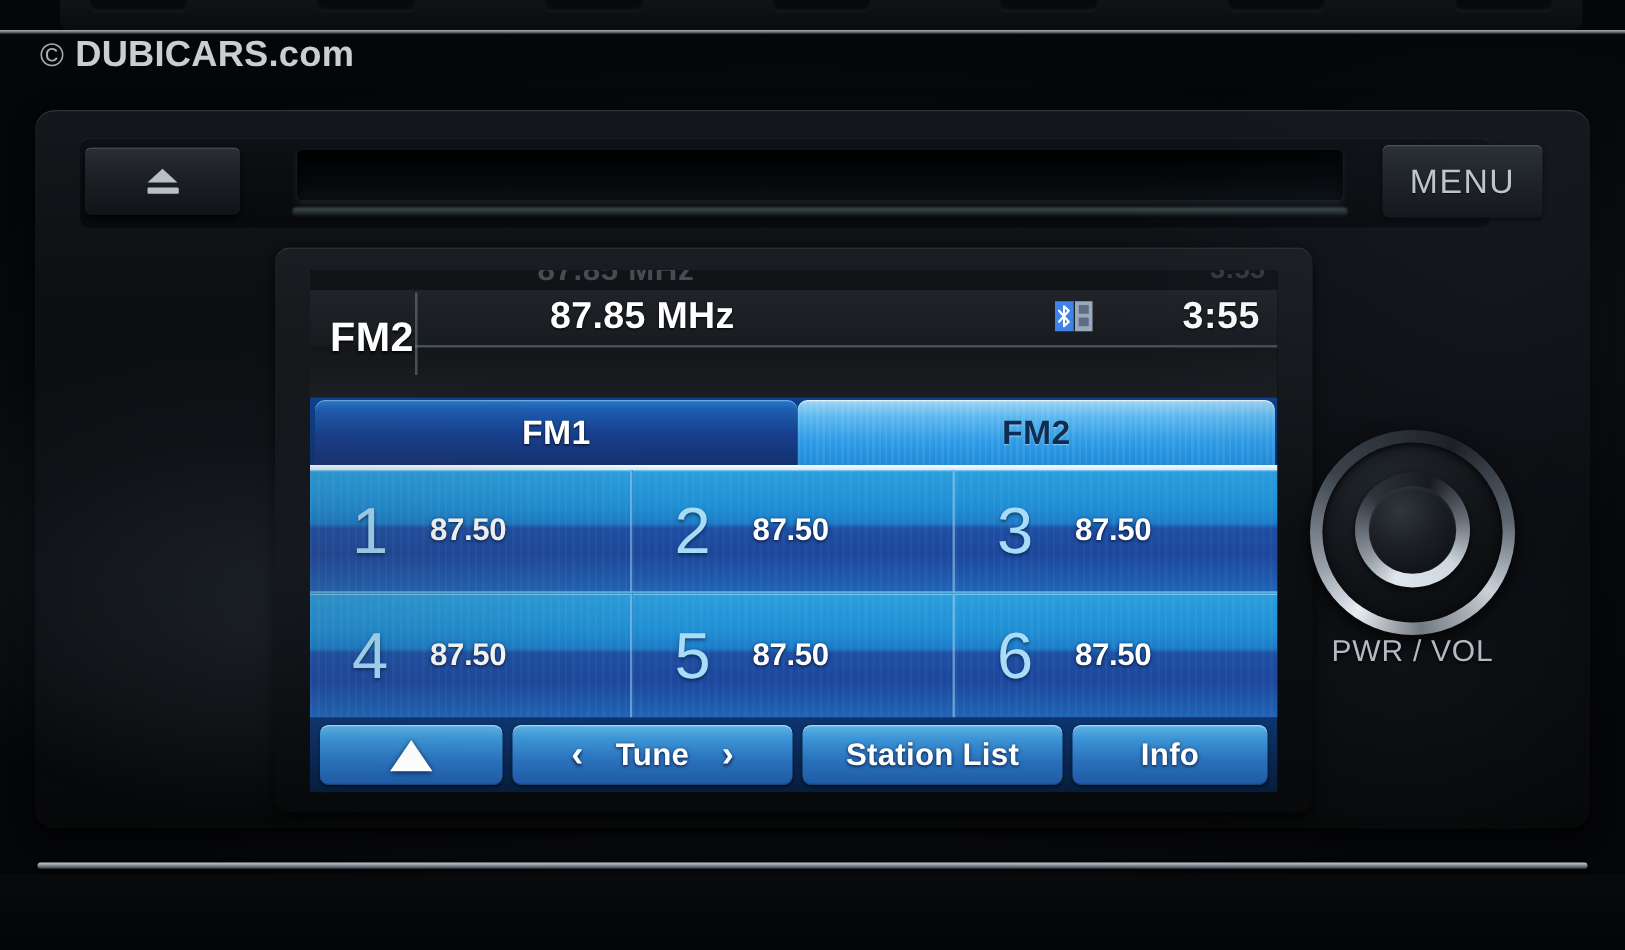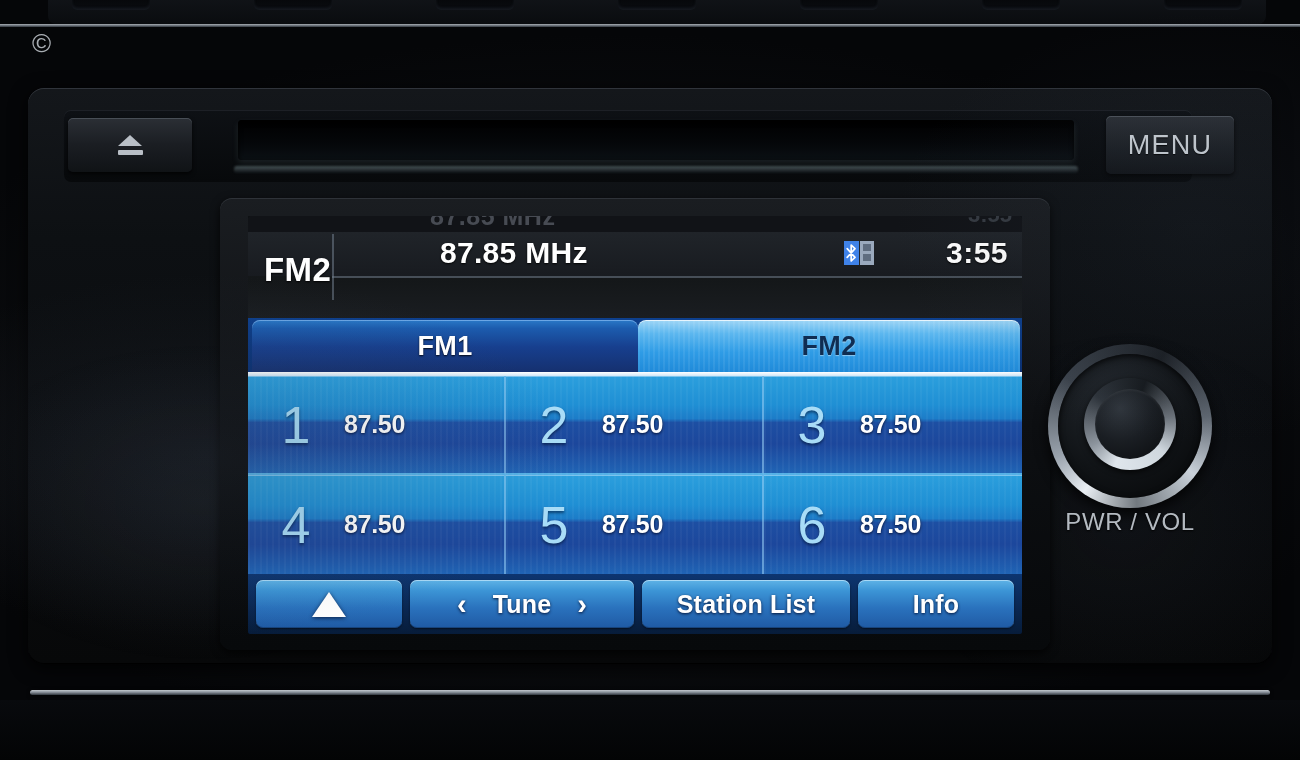--- a/index.html
+++ b/index.html
@@ -650,15 +650,16 @@
   </div>
   <div class="knob-label">PWR / VOL</div>
 
   <div class="chrome-strip-bottom"></div>
   <div class="lower-panel"></div>
 
   <div class="dash-sheen"></div>
 
   <div class="watermark">
     <div class="c">©</div>
+    <div class="t">DUBICARS.com</div>
   </div>
 
 </div>
 
 </body></html>

